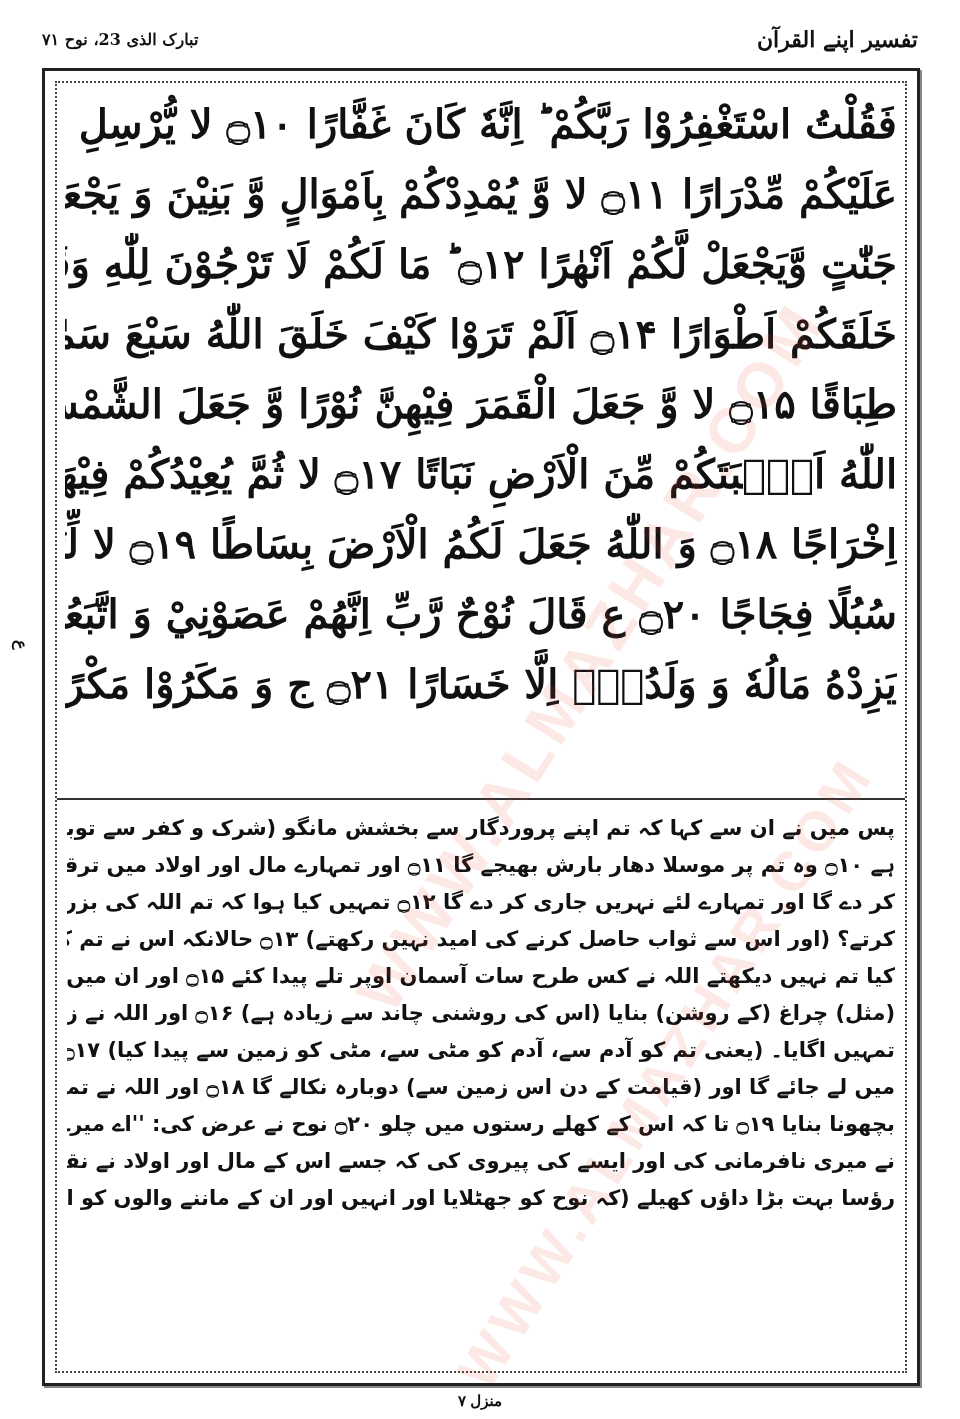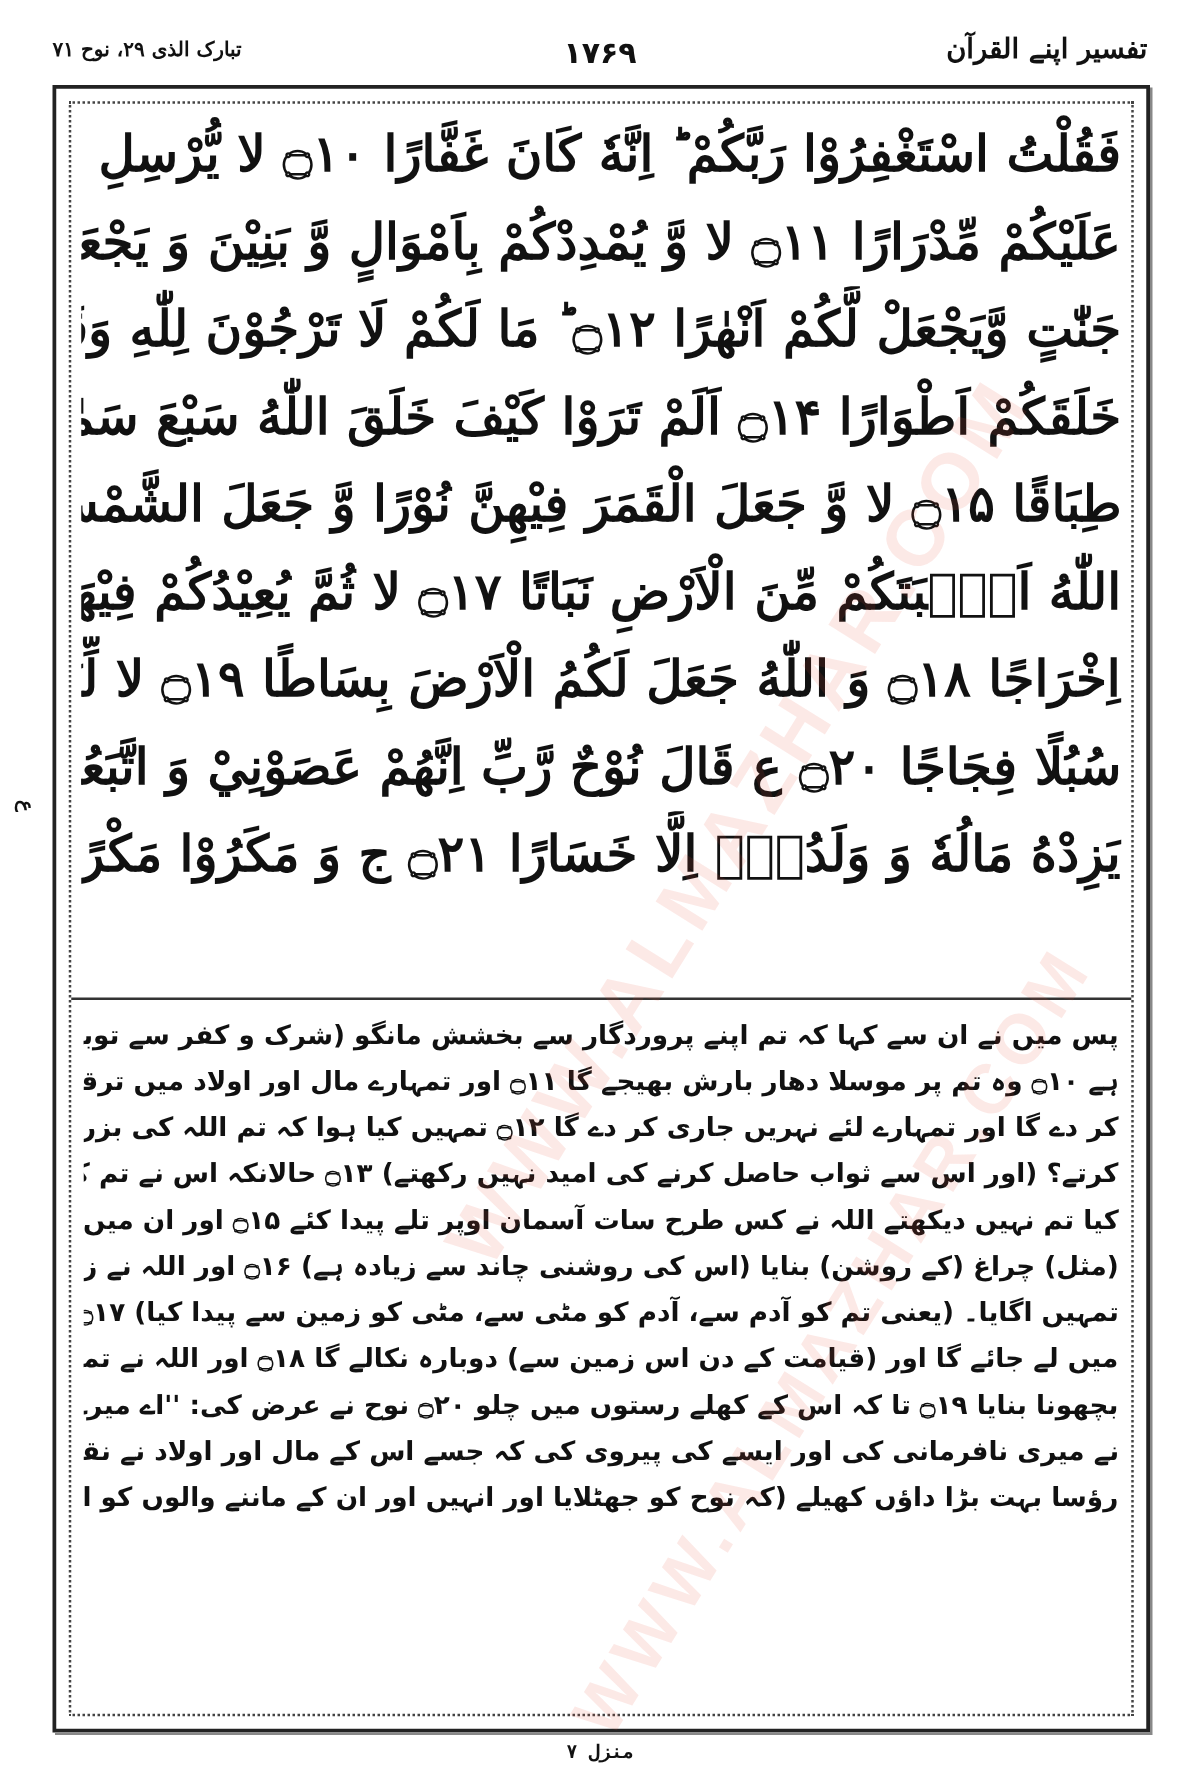--- a/index.html
+++ b/index.html
@@ -10,31 +10,30 @@
   .hdr-left { position:absolute; left:0; top:8px; font-size:16px; font-weight:bold; direction:rtl; font-family:"DejaVu Serif", serif; }
   .frame-outer { position:absolute; left:42px; top:68px; width:872px; height:1312px; border:3px solid #222; box-shadow:2px 2px 0 #888; }
   .frame-inner { position:absolute; left:10px; top:10px; right:10px; bottom:10px; border:2px dotted #444; }
   .arabic { position:absolute; left:8px; right:8px; top:6px; height:700px; direction:rtl; font-family:"DejaVu Serif", serif; font-weight:bold; font-size:40px; }
   .arabic .line { height:70px; line-height:70px; text-align:justify; text-align-last:justify; white-space:nowrap; overflow:hidden; }
   .divider { position:absolute; left:0; right:0; top:715px; border-top:2px solid #333; }
   .urdu { position:absolute; left:10px; right:10px; top:727px; direction:rtl; font-family:"DejaVu Sans", sans-serif; font-size:21px; font-weight:bold; }
   .urdu .line { height:37px; line-height:37px; text-align:justify; text-align-last:justify; white-space:nowrap; overflow:hidden; }
   .urdu .line.last { text-align-last:right; }
   .margin-mark { position:absolute; left:12px; top:640px; font-size:16px; font-weight:bold; writing-mode:vertical-rl; font-family:"DejaVu Serif", serif; }
-  .footer { position:absolute; left:0; right:0; top:1392px; text-align:center; font-size:15px; font-weight:bold; font-family:Liberation Mono, monospace; direction:rtl; }
+  .footer { position:absolute; left:0; right:0; top:1392px; text-align:center; font-size:15px; font-weight:bold; font-family:Liberation Sans, sans-serif; direction:rtl; }
   .watermark { position:absolute; left:180px; top:620px; font-size:64px; font-weight:bold; color:#e8503a; opacity:0.12; transform:rotate(-58deg); transform-origin:center; white-space:nowrap; letter-spacing:6px; font-family:"Liberation Sans", sans-serif; pointer-events:none; }
   .watermark2 { position:absolute; left:300px; top:1040px; font-size:56px; font-weight:bold; color:#e8503a; opacity:0.12; transform:rotate(-58deg); white-space:nowrap; letter-spacing:6px; font-family:"Liberation Sans", sans-serif; pointer-events:none; }
 </style>
 </head>
 <body>
 
 <div class="header">
   <div class="hdr-right">تفسیر اپنے القرآن</div>
-  <div class="hdr-center">۱۷۶۹</div>
-  <div class="hdr-left">تبارک الذی ۲۹، نوح ۷۱</div>
+  <div class="hdr-left">تبارک الذی 23، نوح ۷۱</div>
 </div>
 
 <div class="margin-mark">ع</div>
 
 <div class="frame-outer">
   <div class="frame-inner">
     <div class="arabic">
       <div class="line">فَقُلْتُ اسْتَغْفِرُوْا رَبَّكُمْ ؕ اِنَّهٗ كَانَ غَفَّارًا ۝۱۰ لا يُّرْسِلِ السَّمَآءَ</div>
       <div class="line">عَلَيْكُمْ مِّدْرَارًا ۝۱۱ لا وَّ يُمْدِدْكُمْ بِاَمْوَالٍ وَّ بَنِيْنَ وَ يَجْعَلْ لَّكُمْ</div>
       <div class="line">جَنّٰتٍ وَّيَجْعَلْ لَّكُمْ اَنْهٰرًا ۝۱۲ ؕ مَا لَكُمْ لَا تَرْجُوْنَ لِلّٰهِ وَقَارًا ۝۱۳ ج وَقَدْ</div>

